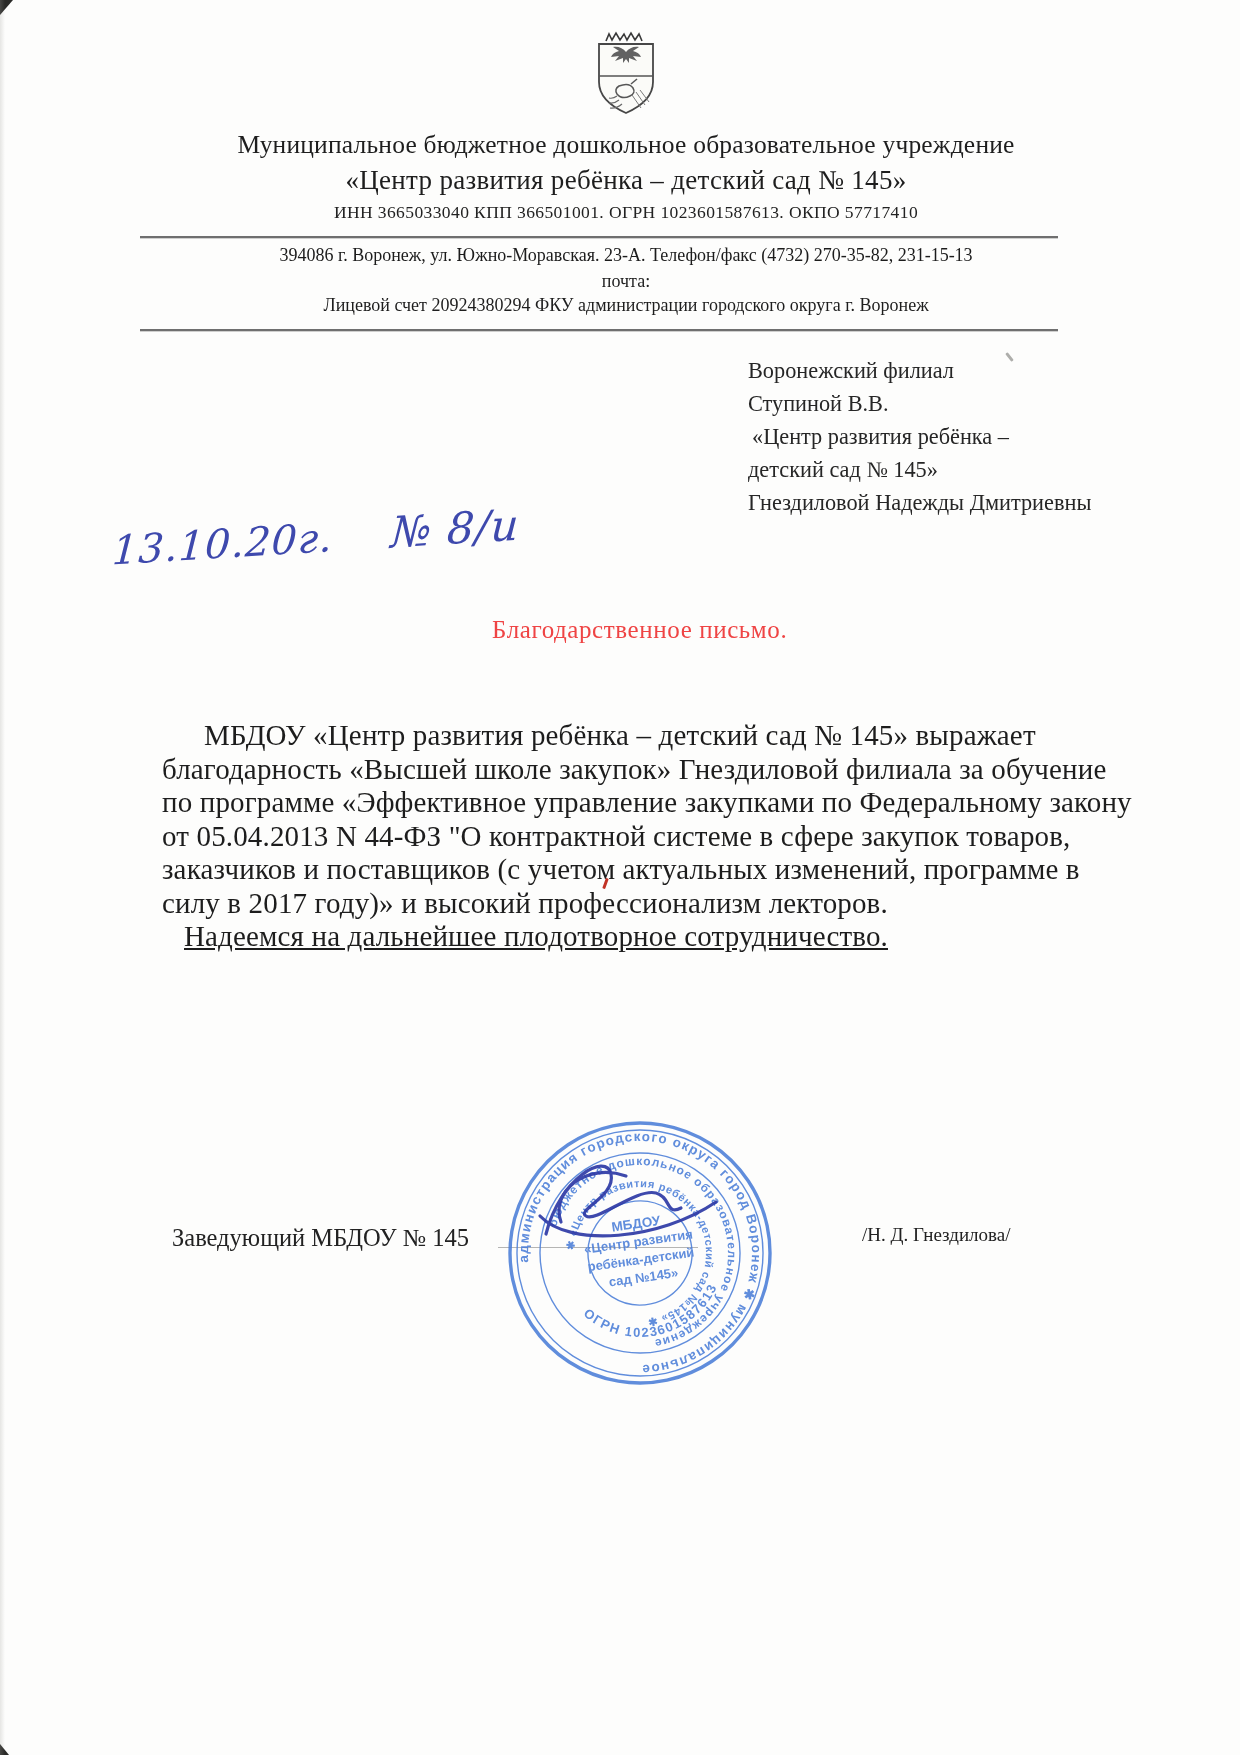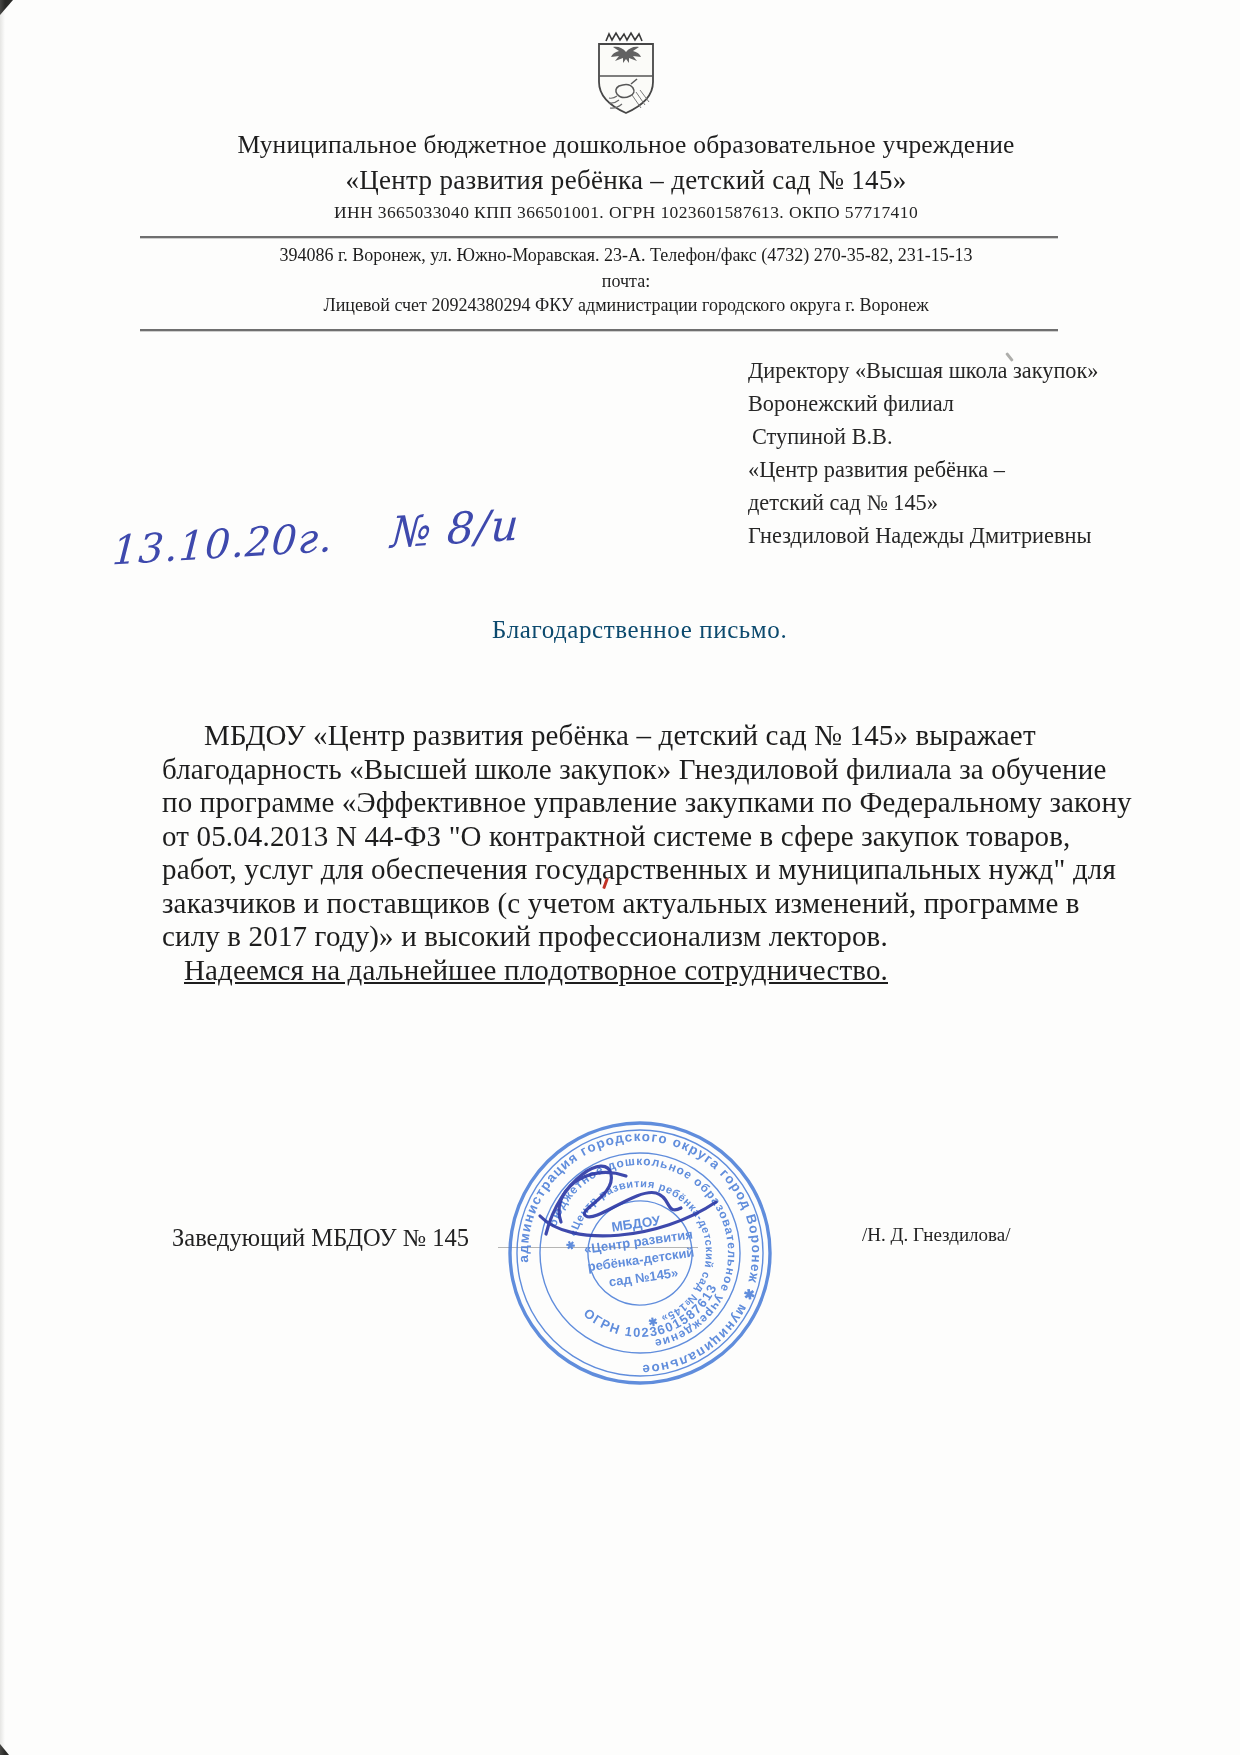--- a/index.html
+++ b/index.html
@@ -22,21 +22,21 @@
   .acct {top:295px;left:0;right:0;text-align:center;font-size:18px;transform:translateX(6px);}
   
   .recipient{top:354px;left:748px;font-size:22.3px;line-height:33px;color:#262626;}
   .recipient div:nth-child(3){padding-left:4px;}
   
   .regline{top:512px;left:112px;color:#3e49ad;
     font-family:"DejaVu Serif", serif;font-style:italic;font-size:40px;
     transform:rotate(-3.5deg) skewX(-7deg);letter-spacing:1px;white-space:nowrap;}
   .regline .num{margin-left:58px;font-size:43px;}
   
-  .title{top:616px;left:492px;font-size:25px;letter-spacing:.6px;color:#0c4a6e;}
+  .title{top:616px;left:492px;font-size:25px;letter-spacing:.6px;color:#ef4444;}
   
   .bodytext{top:719px;left:162px;font-size:29px;line-height:33.5px;color:#1d1d1d;letter-spacing:.15px;white-space:nowrap;}
   .bodytext .ln1{padding-left:42px;}
   .bodytext .ln8{padding-left:22px;text-decoration:underline;}
   .redtick{top:878px;left:604px;width:3px;height:11px;background:#c23326;transform:rotate(20deg);border-radius:1px;}
   
   .sig-pos {top:1224px;left:164px;font-size:24.5px;color:#222;z-index:2;margin-left:8px;}
   .sig-name{top:1224px;left:862px;font-size:19px;color:#222;z-index:2;}
   .sig-rule{top:1247px;left:498px;width:200px;height:1px;background:#9c9c9c;opacity:.75;z-index:1;}
   .stampbox{top:1112px;left:499px;width:282px;height:282px;z-index:3;}
@@ -72,40 +72,38 @@
 <div class="abs org1">Муниципальное бюджетное дошкольное образовательное учреждение</div>
 <div class="abs org2">«Центр развития ребёнка – детский сад № 145»</div>
 <div class="abs req">ИНН 3665033040 КПП 366501001. ОГРН 1023601587613. ОКПО 57717410</div>
 <div class="abs rule rule1"></div>
 <div class="abs addr">394086 г. Воронеж, ул. Южно-Моравская. 23-А. Телефон/факс (4732) 270-35-82, 231-15-13</div>
 <div class="abs mail">почта:</div>
 <div class="abs acct">Лицевой счет 20924380294 ФКУ администрации городского округа г. Воронеж</div>
 <div class="abs rule rule2"></div>
 
 <div class="abs recipient">
-  <div>Директору «Высшая школа закупок»</div>
   <div>Воронежский филиал</div>
   <div>Ступиной В.В.</div>
   <div>«Центр развития ребёнка –</div>
   <div>детский сад № 145»</div>
   <div>Гнездиловой Надежды Дмитриевны</div>
 </div>
 
 <div class="abs regline">
   <span>13.10.20г.</span><span class="num">№ 8/и</span>
 </div>
 
 <div class="abs title">Благодарственное письмо.</div>
 
 <div class="abs bodytext">
   <div class="ln1">МБДОУ «Центр развития ребёнка – детский сад № 145» выражает</div>
   <div>благодарность «Высшей школе закупок» Гнездиловой филиала за обучение</div>
   <div>по программе «Эффективное управление закупками по Федеральному закону</div>
   <div>от 05.04.2013 N 44-ФЗ "О контрактной системе в сфере закупок товаров,</div>
-  <div>работ, услуг для обеспечения государственных и муниципальных нужд" для</div>
   <div>заказчиков и поставщиков (с учетом актуальных изменений, программе в</div>
   <div>силу в 2017 году)» и высокий профессионализм лекторов.</div>
   <div class="ln8">Надеемся на дальнейшее плодотворное сотрудничество.</div>
 </div>
 <div class="abs redtick"></div>
 
 <div class="abs sig-pos">Заведующий МБДОУ № 145</div>
 <div class="abs sig-rule"></div>
 <div class="abs sig-name">/Н. Д. Гнездилова/</div>
 

